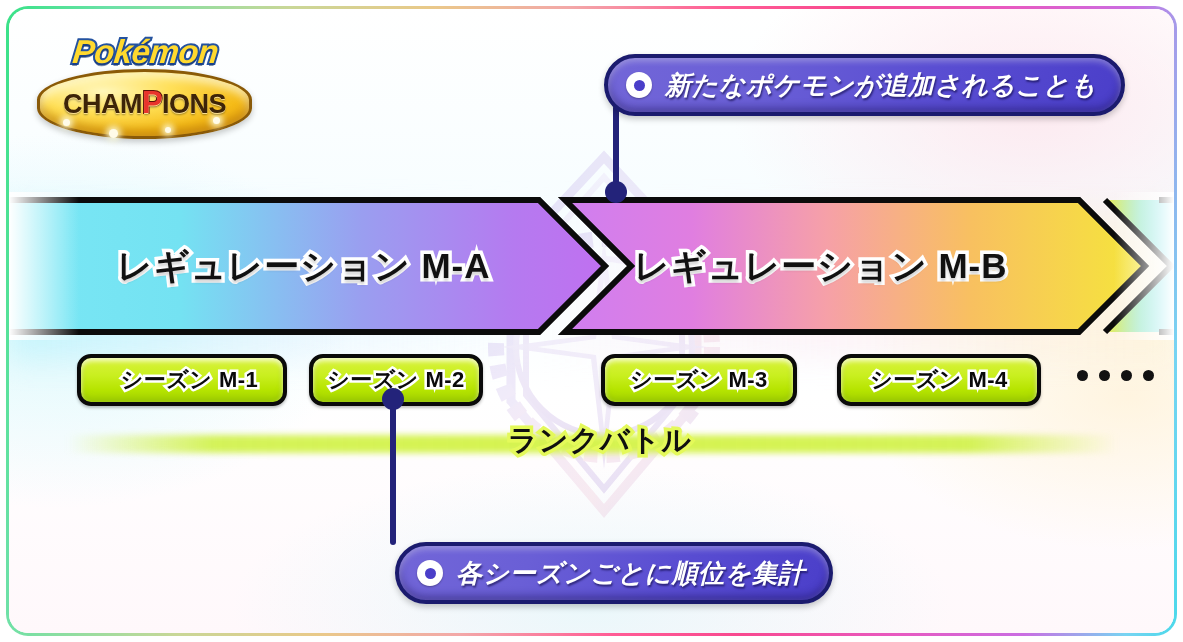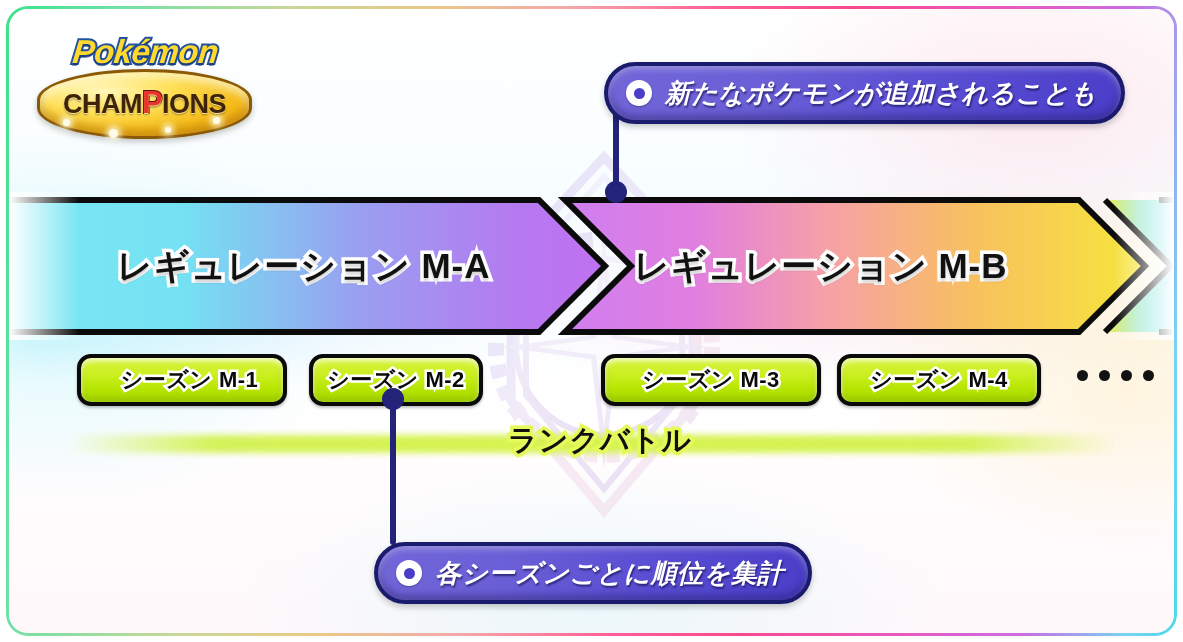--- a/index.html
+++ b/index.html
@@ -271,22 +271,22 @@
     justify-content: center;
     box-shadow: 0 1px 2px rgba(0,0,0,0.3);
   }
   .target-icon i {
     display: block;
     width: 11px; height: 11px;
     border-radius: 50%;
     background: #4a3ec9;
   }
 
-  #callout-top { left: 595px; top: 45px; margin-top: 8px; }
-  #callout-bottom { left: 365px; top: 533px; font-family: Liberation Serif, serif; }
+  #callout-top { left: 595px; top: 45px; }
+  #callout-bottom { left: 386px; top: 533px; font-family: Liberation Serif, serif; }
 
   
   .connector { position: absolute; left: 0; top: 0; pointer-events: none; }
 </style>
 </head>
 <body>
 
 <div id="stage">
 
   <div class="frame-outer"></div>
@@ -380,21 +380,21 @@
       <div class="banner-label" id="label-ma">レギュレーション M-A</div>
     </div>
 
     <div class="season-row">
       <div class="season-pill" style="left:68px; width:210px;padding-left:15px;">
         <span>シーズン M-1</span>
       </div>
       <div class="season-pill" style="left:300px; width:174px;">
         <span>シーズン M-2</span>
       </div>
-      <div class="season-pill" style="left:592px; width:220px;">
+      <div class="season-pill" style="left:592px; width:196px;">
         <span>シーズン M-3</span>
       </div>
       <div class="season-pill" style="left:828px; width:204px;text-align:center;">
         <span>シーズン M-4</span>
       </div>
       <div class="ellipsis-dots" style="left:1068px;">
         <i></i>
         <i></i>
         <i></i>
         <i></i>

